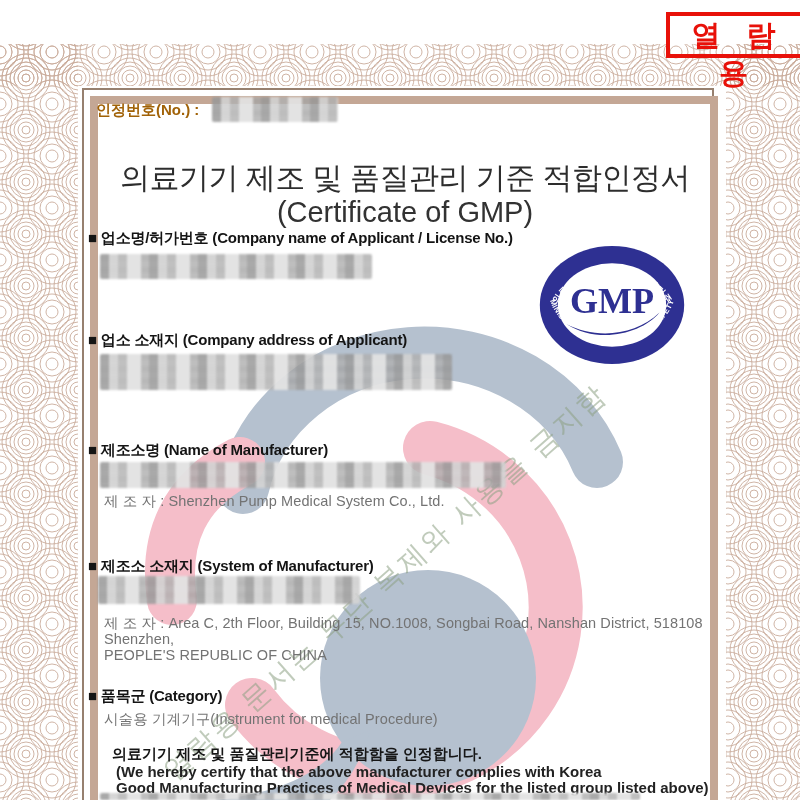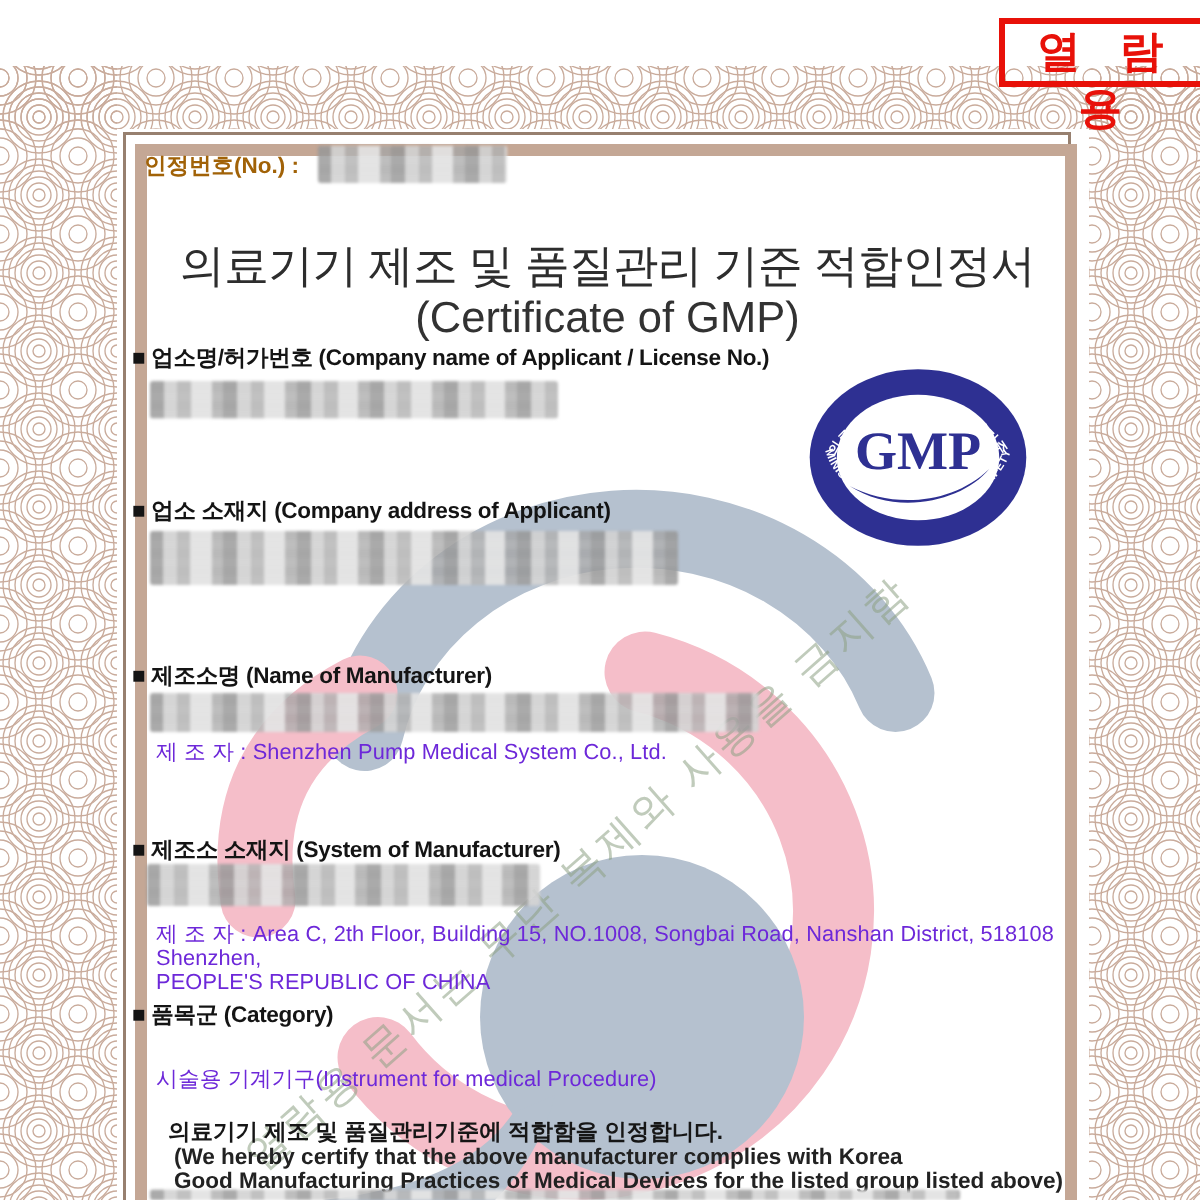--- a/index.html
+++ b/index.html
@@ -28,21 +28,21 @@
          letter-spacing:9px;text-align:center;line-height:38px;padding-left:6px;
          background:rgba(255,255,255,0.0);}
 
   
   .txt{position:absolute;z-index:3;color:#1c1c1c;}
   .certno{left:96px;top:101px;font-size:15px;font-weight:600;color:#a16207;}
   .title-wrap{left:99px;top:126px;width:612px;text-align:center;color:#2d2d2d;margin-top:34px;}
   .title-kr{font-size:30px;font-weight:500;letter-spacing:-0.5px;line-height:35px;}
   .title-en{font-size:29px;font-weight:400;line-height:34px;color:#323232;text-align:center;}
   .sec-head{font-size:15px;font-weight:bold;color:#141414;letter-spacing:-0.2px;}
-  .body-line{font-size:14.5px;color:#6d28d9;letter-spacing:0.1px;}
+  .body-line{font-size:14.5px;color:#737373;letter-spacing:0.1px;}
   .maker2{line-height:16px;width:606px;}
   .footer-kr{left:112px;top:745px;font-size:15px;font-weight:bold;color:#161616;}
   .footer-en{font-size:15px;font-weight:600;color:#222222;}
 
   
   .mosaic{position:absolute;z-index:4;border-radius:2px;
     background:
       repeating-linear-gradient(90deg, rgba(150,150,150,.75) 0 9px, rgba(212,212,212,.85) 9px 18px,
         rgba(178,178,178,.7) 18px 27px, rgba(228,228,228,.9) 27px 41px, rgba(165,165,165,.6) 41px 49px),
       repeating-linear-gradient(0deg, rgba(205,205,205,.55) 0 6px, rgba(165,165,165,.45) 6px 12px);
@@ -142,21 +142,21 @@
   <div class="mosaic" style="left:100px;top:462px;width:406px;height:26px;"></div>
   <div class="txt body-line" style="left:104px;top:492px;">제 조 자 : Shenzhen Pump Medical System Co., Ltd.</div>
 
   <div class="txt sec-head" style="left:88px;top:557px;">■ 제조소 소재지 (System of Manufacturer)</div>
   <div class="mosaic" style="left:98px;top:576px;width:262px;height:28px;"></div>
   <div class="txt body-line maker2" style="left:104px;top:615px;">
     <span>제 조 자 : Area C, 2th Floor, Building 15, NO.1008, Songbai Road, Nanshan District, 518108 Shenzhen,</span><br>
     <span>PEOPLE'S REPUBLIC OF CHINA</span>
   </div>
 
-  <div class="txt sec-head" style="left:88px;top:667px;">■ 품목군 (Category)</div>
+  <div class="txt sec-head" style="left:88px;top:687px;">■ 품목군 (Category)</div>
   <div class="txt body-line" style="left:104px;top:710px;">시술용 기계기구(Instrument for medical Procedure)</div>
 
   <div class="txt footer-en" style="left:116px;top:763px;">(We hereby certify that the above manufacturer complies with Korea</div>
   <div class="txt footer-kr">의료기기 제조 및 품질관리기준에 적합함을 인정합니다.</div>
   <div class="txt footer-en" style="left:116px;top:779px;">Good Manufacturing Practices of Medical Devices for the listed group listed above)</div>
   <div class="mosaic" style="left:100px;top:793px;width:540px;height:7px;"></div>
 
 </div>
 
 </body></html>

